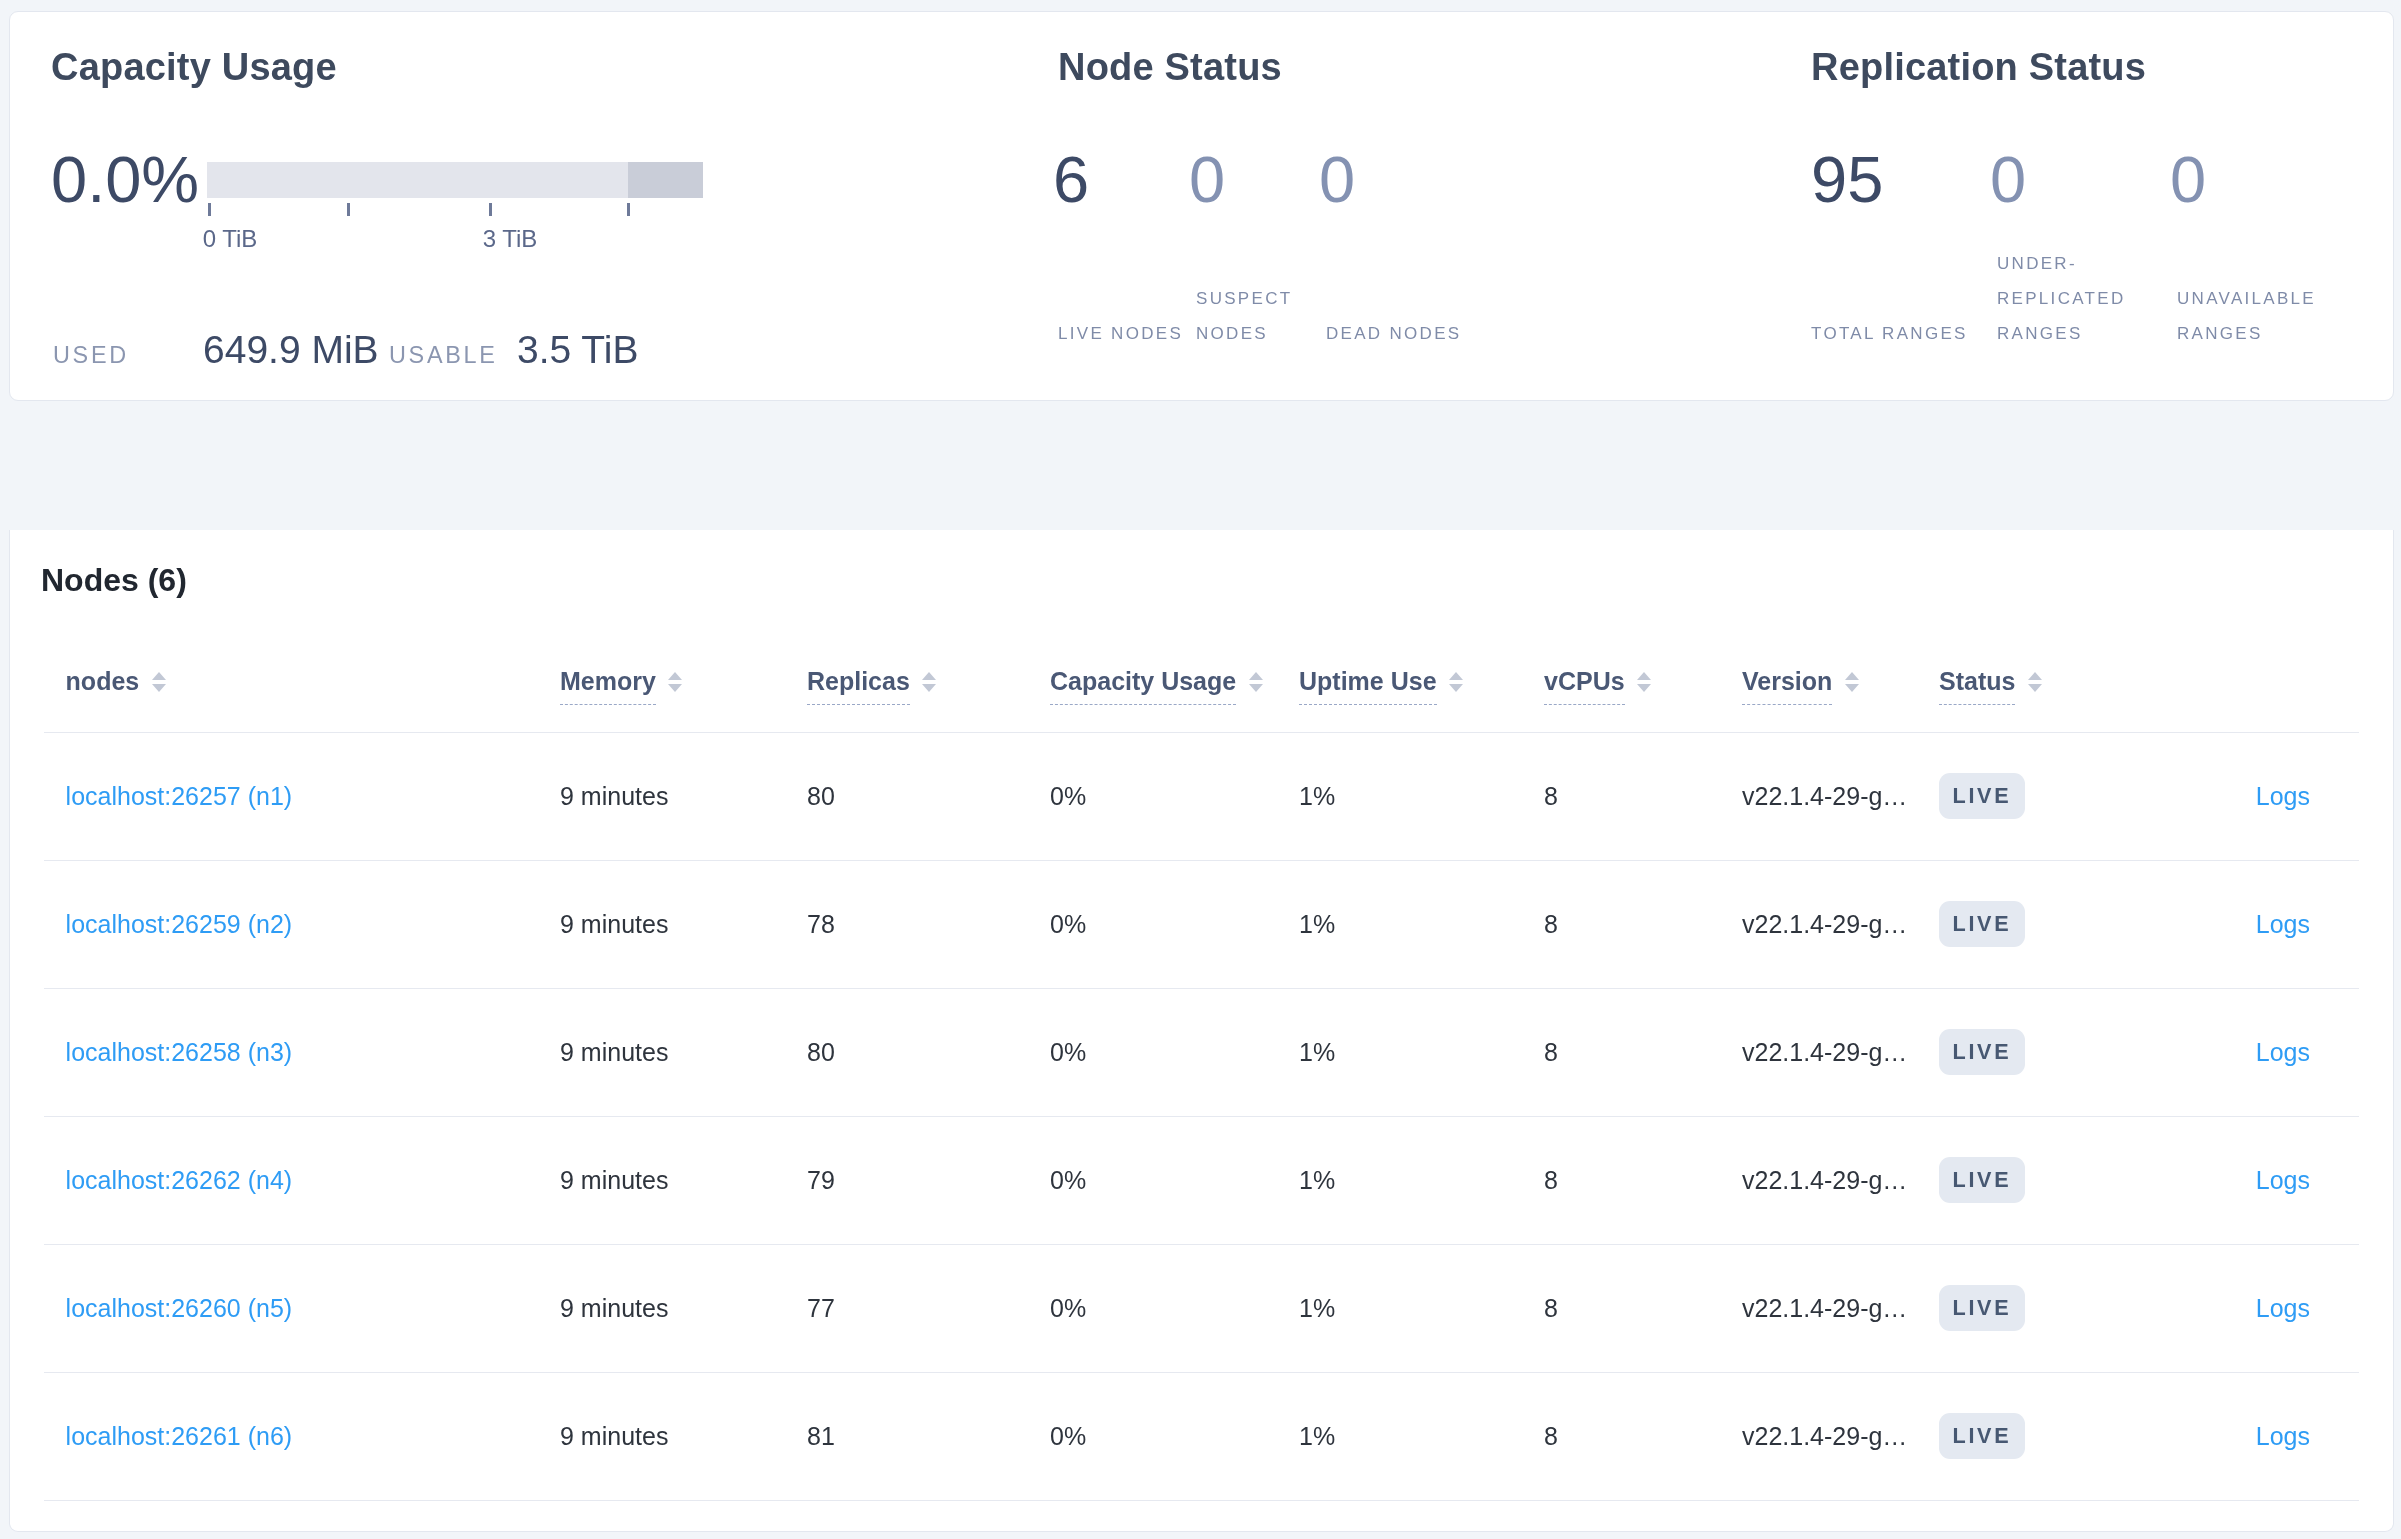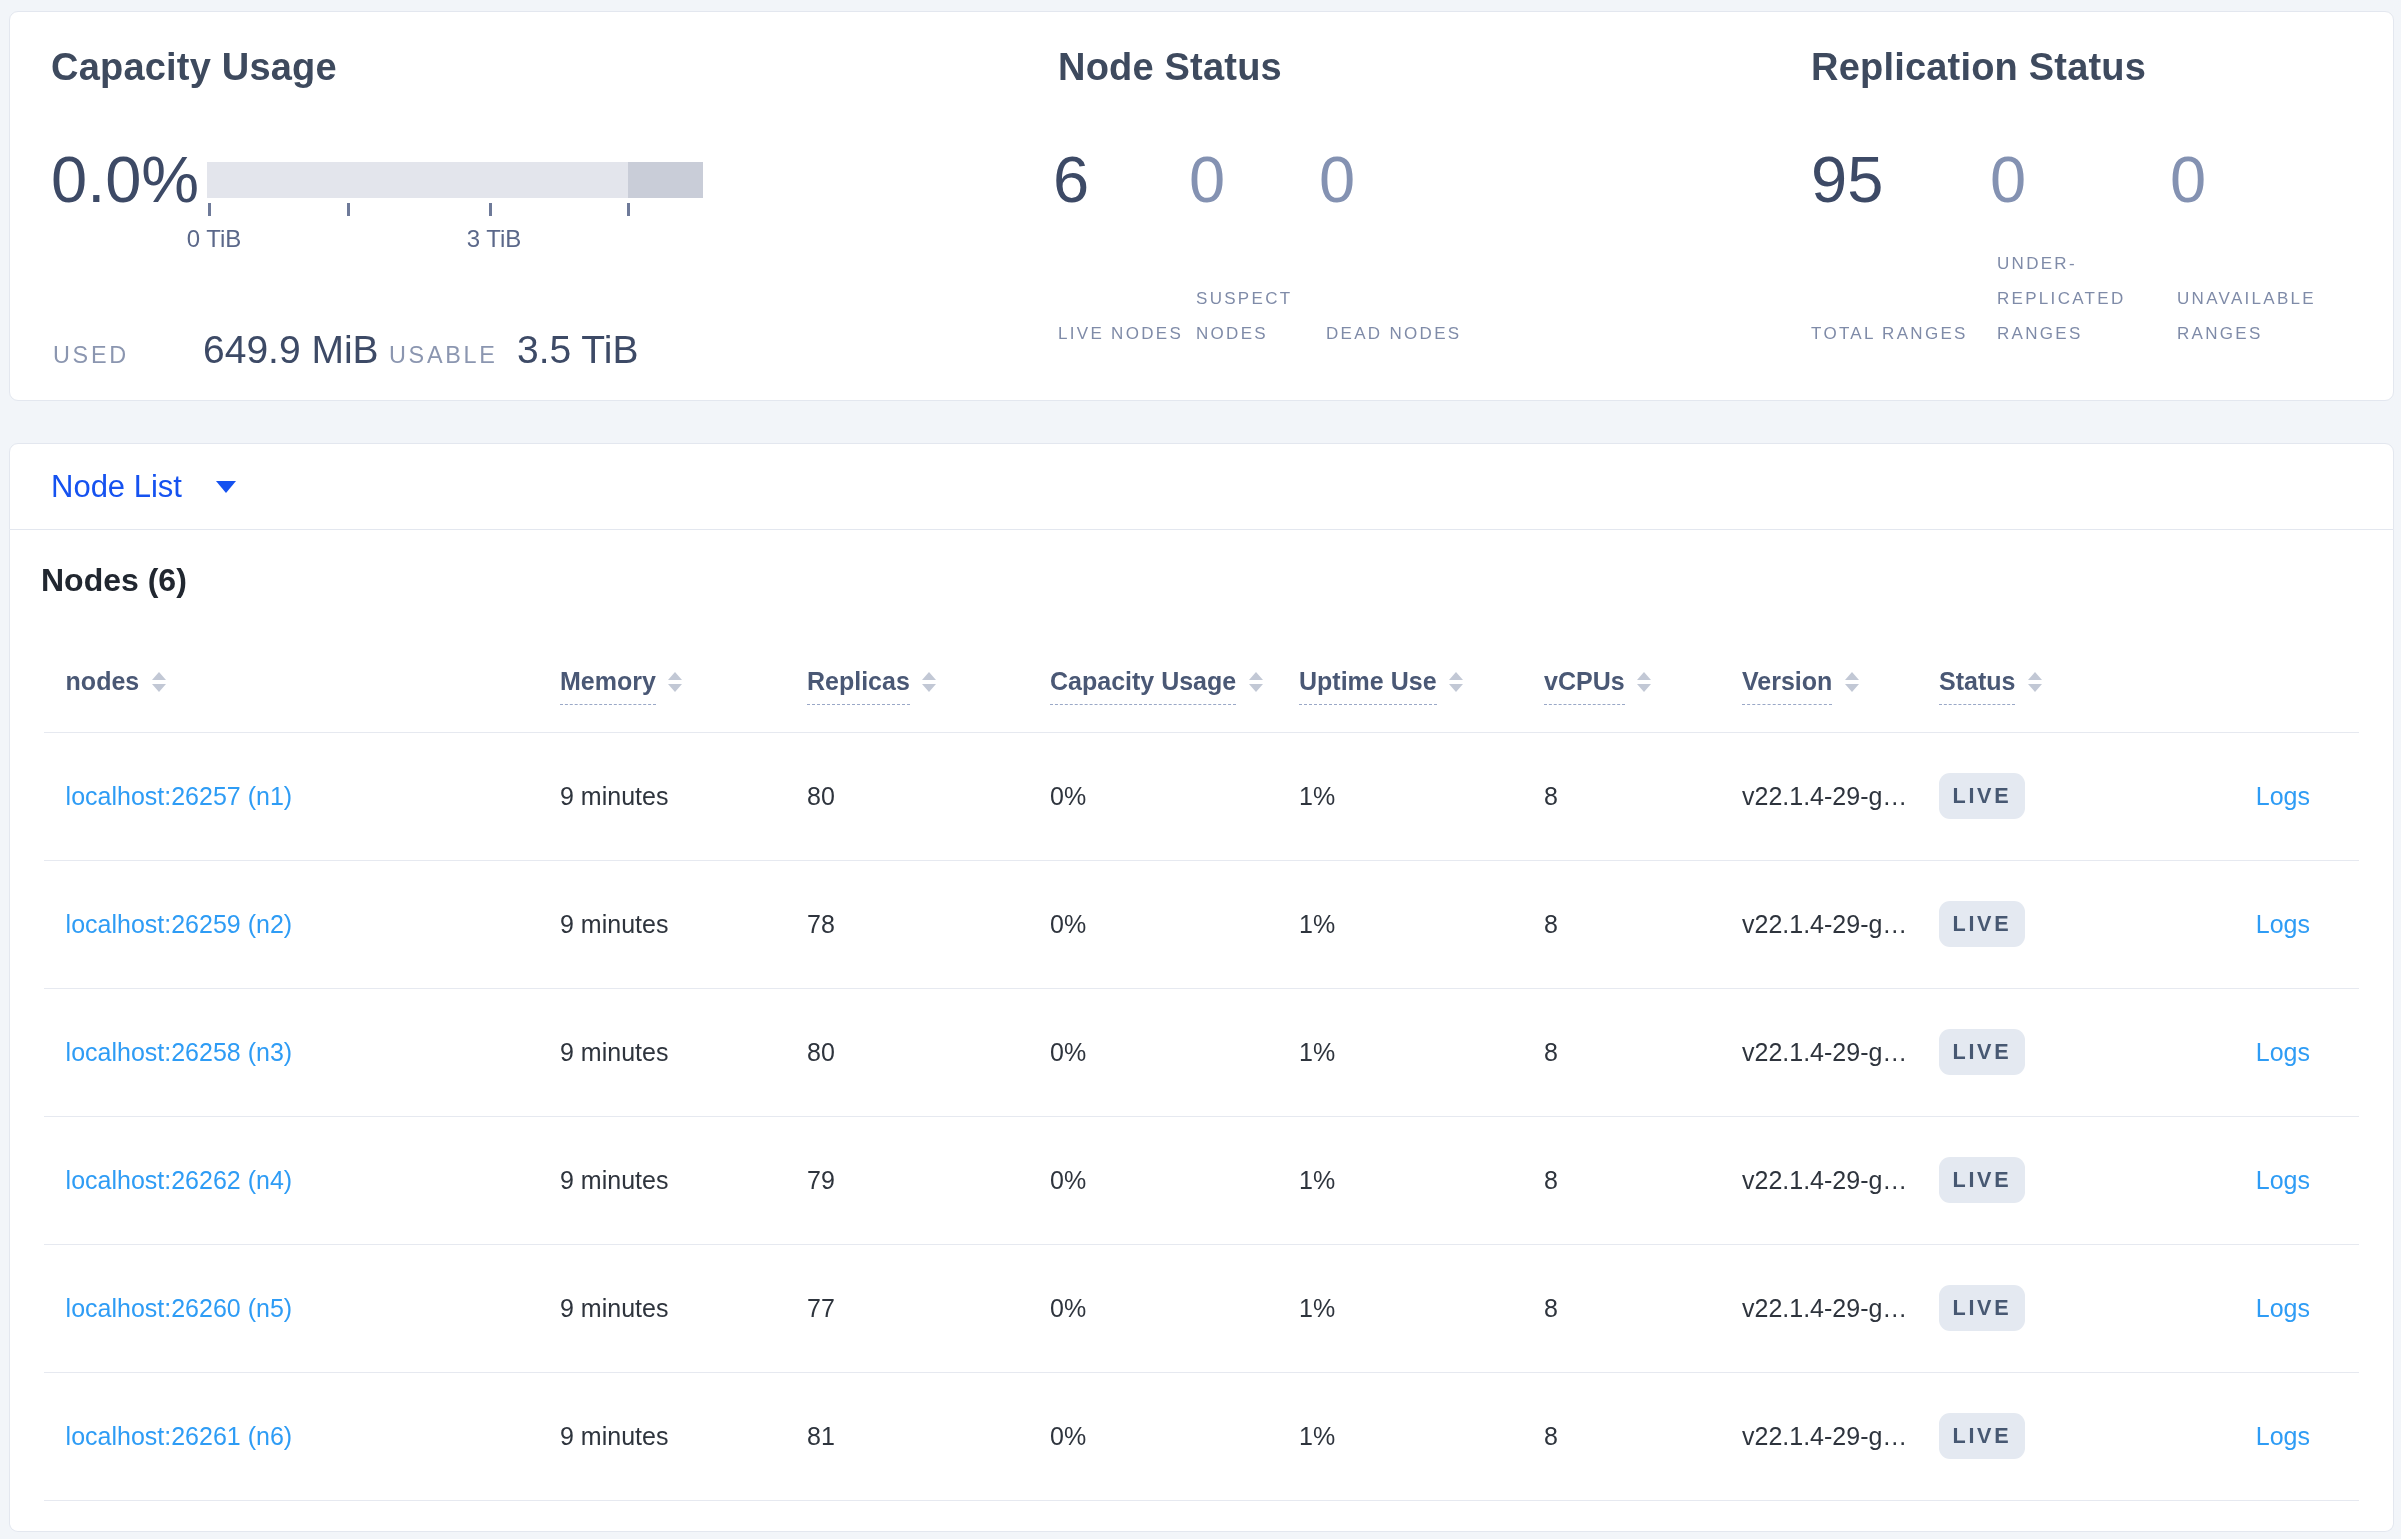--- a/index.html
+++ b/index.html
@@ -14,21 +14,21 @@
   .big-num { position:absolute; top:133px; font-size:65px; line-height:69px; font-weight:500; color:#3d4a66; }
   .big-num.muted { color:#8492b2; }
   .stat-caption { position:absolute; bottom:49px; font-size:17px; line-height:35px; letter-spacing:2.3px; color:#7f8ba8; text-transform:uppercase; }
 
   
   #cap-title { left:41px; }
   #cap-pct { left:41px; }
   #cap-bar-track { position:absolute; left:197px; top:150px; width:496px; height:36px; background:#e3e5ec; }
   #cap-bar-extra { position:absolute; right:0; top:0; height:100%; width:15.1%; background:#c9cdd8; }
   .cap-tick { position:absolute; top:191px; width:2.7px; height:13.5px; background:#6e7a99; }
-  .cap-tick-label { position:absolute; top:213px; font-size:24px; color:#5b688a; transform:translateX(-50%); white-space:nowrap; }
+  .cap-tick-label { position:absolute; top:213px; font-size:24px; color:#5b688a; transform:translateX(-50%); white-space:nowrap;margin-left:16px; }
   .cap-stat-label { position:absolute; top:330px; font-size:23.4px; letter-spacing:2.7px; color:#8b96b0; }
   .cap-stat-value { position:absolute; top:316px; font-size:39px; font-weight:500; color:#3d4a66; }
 
   
   #node-list-bar { left:9px; top:443px; width:2385px; height:87px; border-radius:9px 9px 0 0; display:flex; align-items:center; padding-left:41px; cursor:pointer; }
   #node-list-label { font-size:31px; font-weight:500; color:#1552f0; }
   #node-list-caret { width:0; height:0; margin-left:34px; border-left:10px solid transparent; border-right:10px solid transparent; border-top:12.6px solid #1552f0; }
 
   
   #nodes-card { left:9px; top:530px; width:2385px; height:1002px; border-top:none; border-radius:0 0 9px 9px; }
@@ -87,24 +87,20 @@
       <h2 class="card-title" style="left:1801px">Replication Status</h2>
       <div class="big-num" style="left:1801px">95</div>
       <div class="big-num muted" style="left:1980px">0</div>
       <div class="big-num muted" style="left:2160px">0</div>
       <div class="stat-caption" style="left:1801px; width:171px">TOTAL RANGES</div>
       <div class="stat-caption" style="left:1987px; width:194px">UNDER-REPLICATED RANGES</div>
       <div class="stat-caption" style="left:2167px; width:225px">UNAVAILABLE RANGES</div>
     </div>
   </section>
 
-  <section class="card" id="node-list-bar">
-    <span id="node-list-label">Node List</span>
-    <span id="node-list-caret"></span>
-  </section>
 
   <section class="card" id="nodes-card">
     <h2 id="nodes-title">Nodes (6)</h2>
 
     <table id="nodes-table">
       <colgroup>
         <col style="width:516px">
           <col style="width:247px">
           <col style="width:243px">
           <col style="width:249px">

